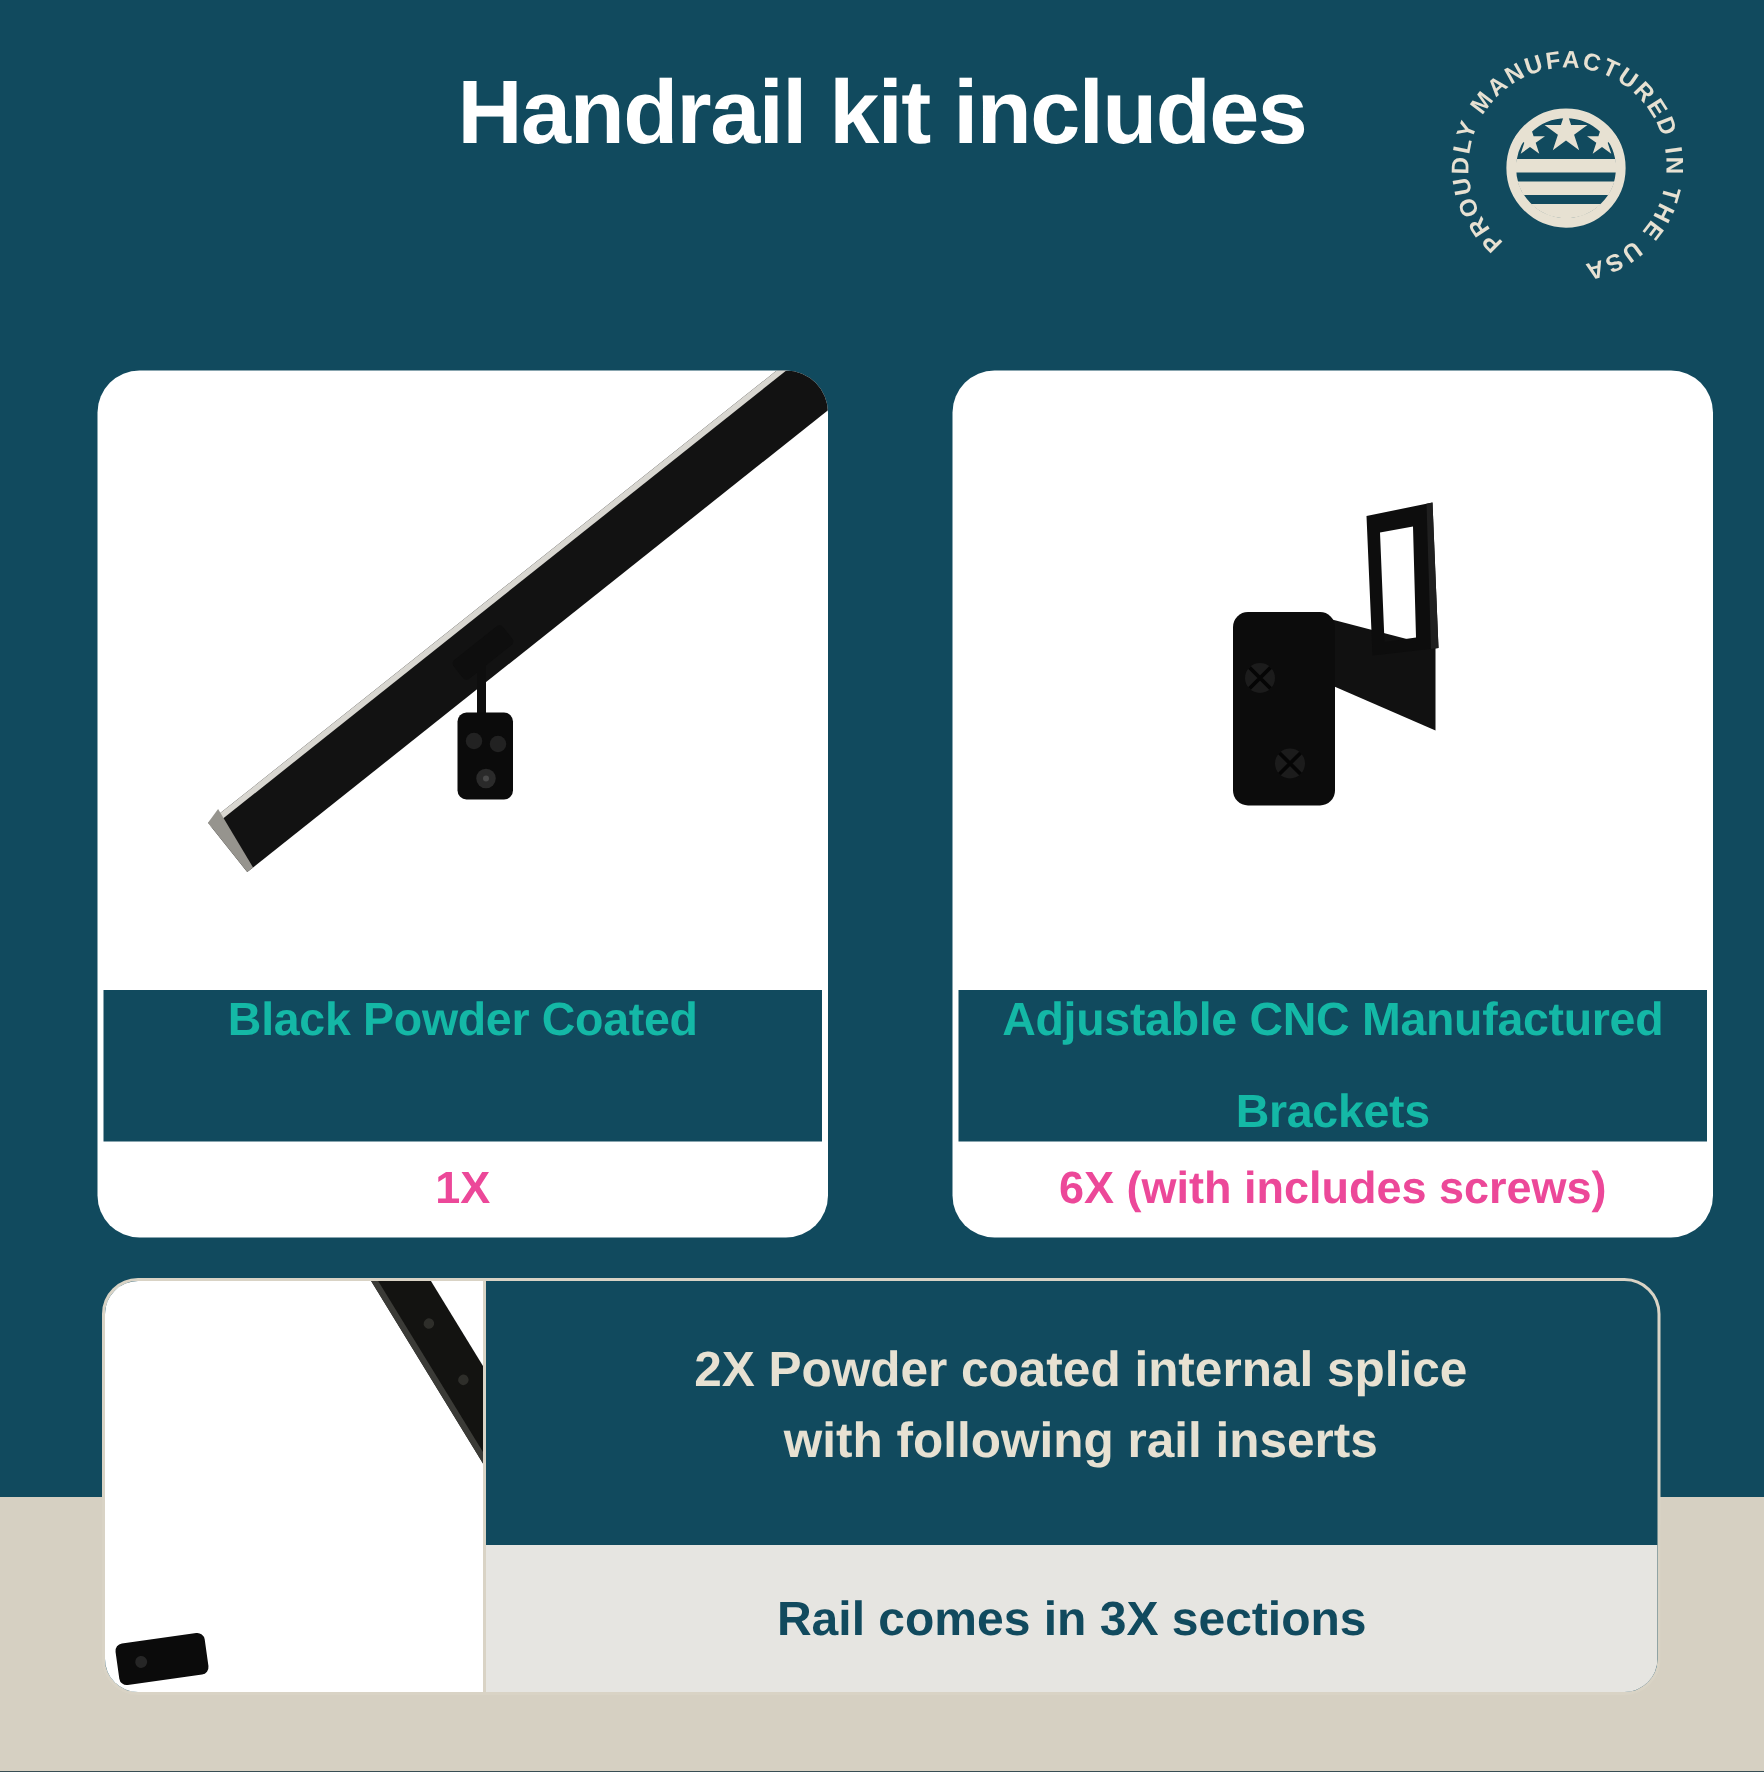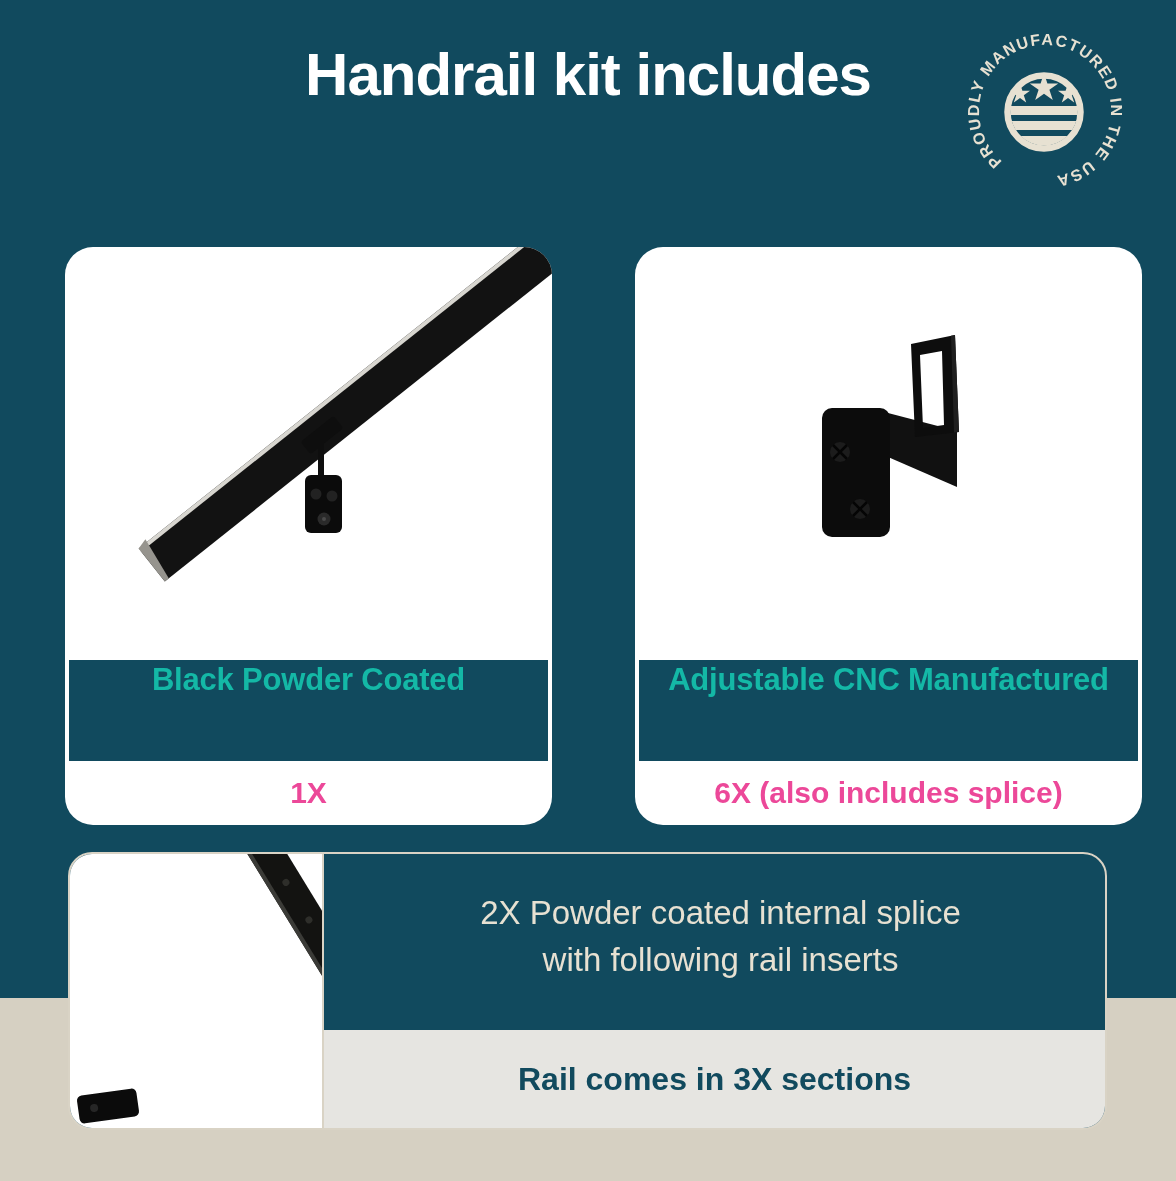--- a/index.html
+++ b/index.html
@@ -40,21 +40,21 @@
     background:#114A5E; overflow:hidden; display:flex;
   }
   .bottom-photo-panel {
     width:252px; flex:none; position:relative; background:#ffffff;
     border-right:2px solid #D9D3C5; overflow:hidden;
   }
   .bottom-right { flex:1; display:flex; flex-direction:column; }
   .splice-band {
     height:163px; flex:none;
     display:flex; flex-direction:column; justify-content:center;
-    text-align:center; color:#E7E1D2; font-size:33px; font-weight:400; line-height:47px;padding-left:12px;
+    text-align:center; color:#E7E1D2; font-size:33px; font-weight:700; line-height:47px;padding-left:12px;
   }
   .note-band {
     flex:1; background:#E6E5E1;
     display:flex; align-items:center; justify-content:center;
     color:#114A5E; font-size:32px; font-weight:600;margin-top:13px;
   }
 </style>
 </head>
 <body>
 
@@ -118,22 +118,23 @@
       <path fill-rule="evenodd" fill="#0D0D0D" d="M 276 97 L 320 88 L 324 185 L 280 190 Z M 285 108 L 307 104 L 309 178 L 288 181 Z"></path>
       <path d="M 316 88.8 L 320 88 L 324 185 L 319 185.6 Z" fill="#1F1F1F"></path>
       <rect x="187" y="161" width="68" height="129" rx="10" fill="#0C0C0C"></rect>
       <circle cx="205" cy="205" r="10" fill="#1C1C1C"></circle>
       <path d="M 198 198 L 212 212 M 212 198 L 198 212" stroke="#050505" stroke-width="2.5"></path>
       <circle cx="225" cy="262" r="10" fill="#1C1C1C"></circle>
       <path d="M 218 255 L 232 269 M 232 255 L 218 269" stroke="#050505" stroke-width="2.5"></path>
     </svg>
     <div class="label-band">
       <div>Adjustable CNC Manufactured</div>
+      <div>Brackets</div>
     </div>
-    <div class="qty-band">6X (also includes splice)</div>
+    <div class="qty-band">6X (with includes screws)</div>
   </div>
 
   <div class="bottom-card">
     <div class="bottom-photo-panel">
       <svg class="photo" width="252" height="278" viewBox="0 0 252 278">
         <g transform="translate(190,-12) rotate(-31.5)">
           <rect x="-17" y="0" width="34" height="284" fill="#131311"></rect>
           <rect x="-17" y="0" width="4" height="284" fill="#3B3B37"></rect>
           <circle cx="1" cy="48" r="3.5" fill="#2E2E2A"></circle>
           <circle cx="1" cy="92" r="3.5" fill="#2E2E2A"></circle>

